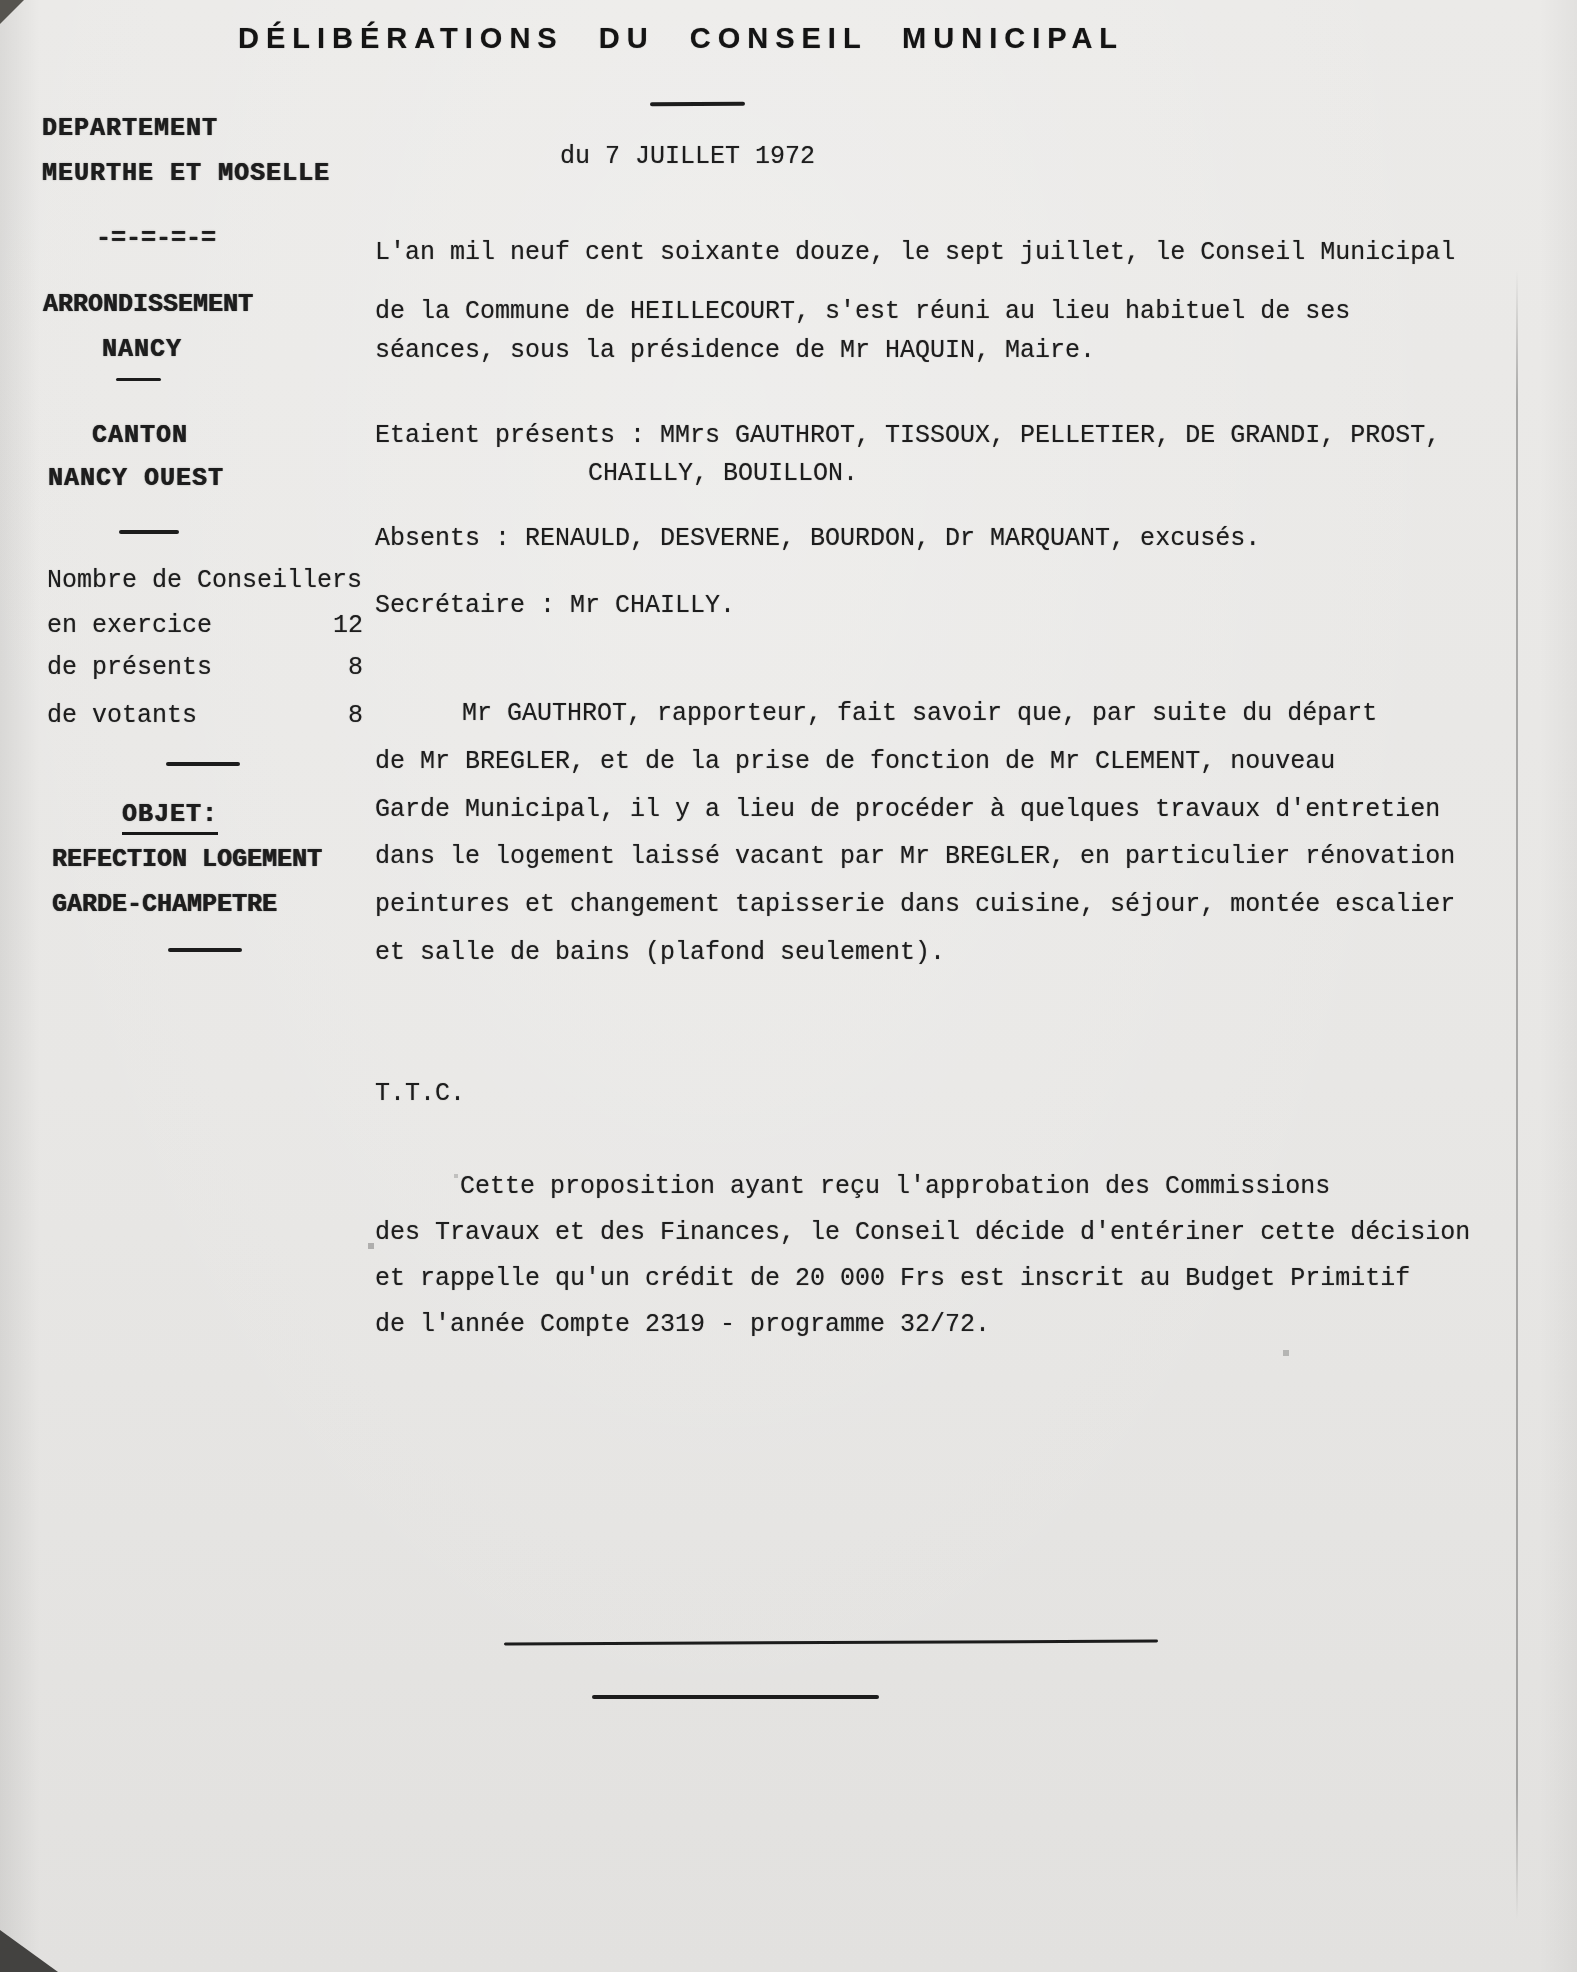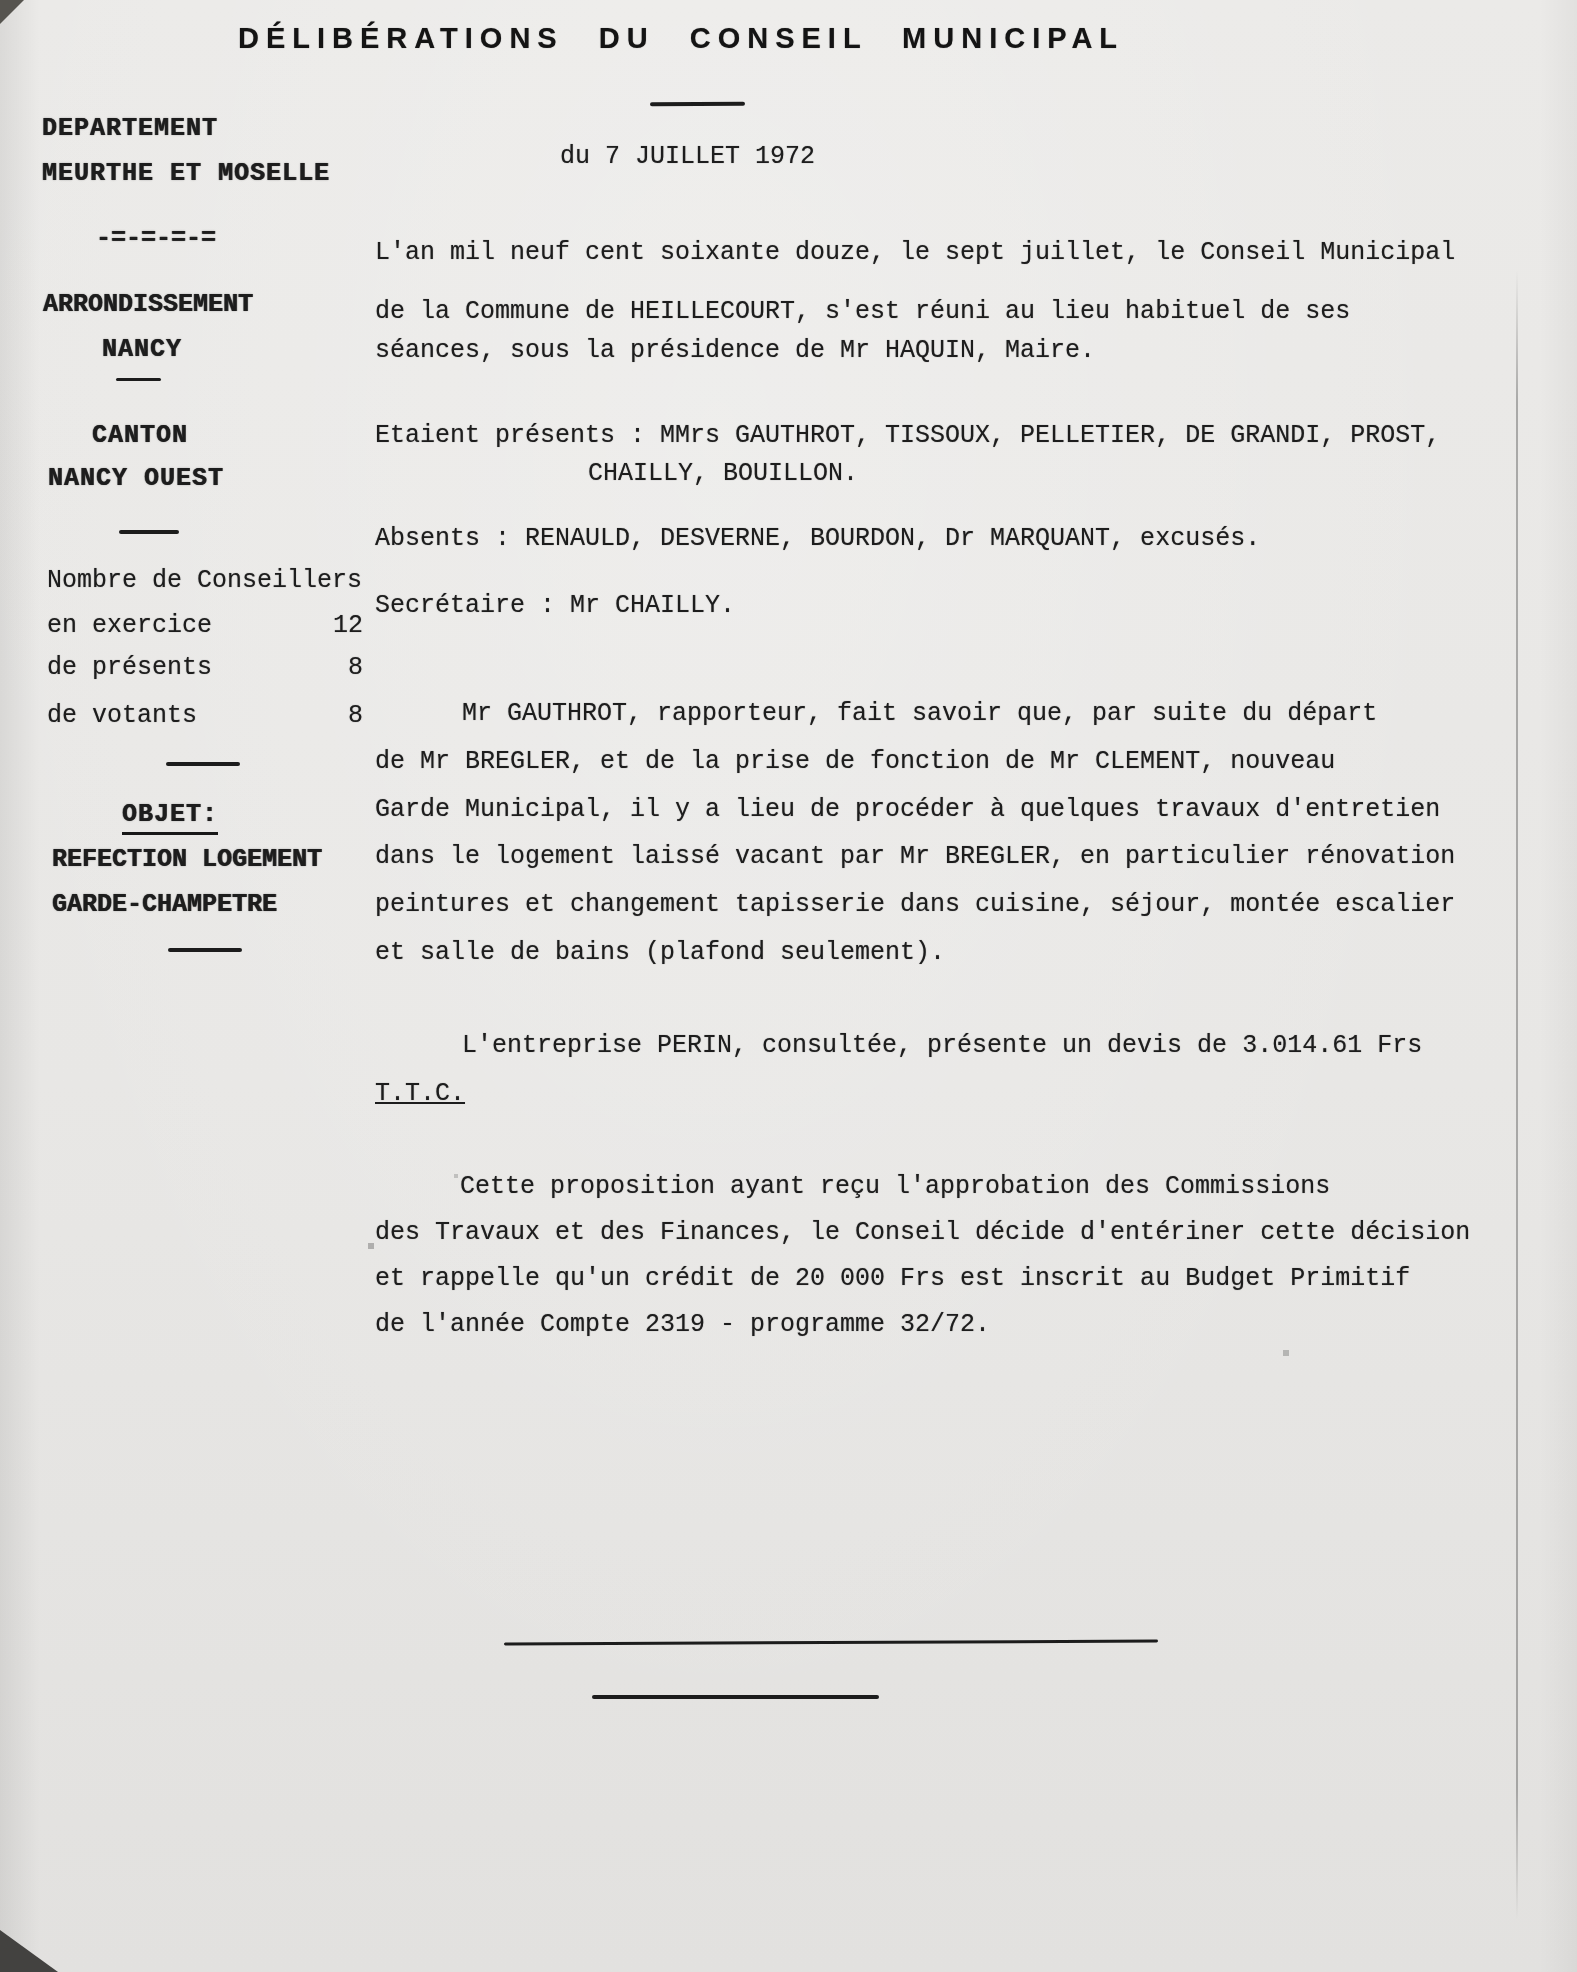--- a/index.html
+++ b/index.html
@@ -100,22 +100,21 @@
   <div class="t" style="top:525px;left:375px;">Absents : RENAULD, DESVERNE, BOURDON, Dr MARQUANT, excusés.</div>
   <div class="t" style="top:592px;left:375px;">Secrétaire : Mr CHAILLY.</div>
 
   <div class="t" style="top:700px;left:462px;">Mr GAUTHROT, rapporteur, fait savoir que, par suite du départ</div>
   <div class="t" style="top:796px;left:375px;">Garde Municipal, il y a lieu de procéder à quelques travaux d'entretien</div>
   <div class="t" style="top:748px;left:375px;">de Mr BREGLER, et de la prise de fonction de Mr CLEMENT, nouveau</div>
   <div class="t" style="top:843px;left:375px;">dans le logement laissé vacant par Mr BREGLER, en particulier rénovation</div>
   <div class="t" style="top:891px;left:375px;">peintures et changement tapisserie dans cuisine, séjour, montée escalier</div>
   <div class="t" style="top:939px;left:375px;">et salle de bains (plafond seulement).</div>
 
-  <div class="t" style="top:1032px;left:462px;">L'entreprise PERIN, consultée, présente un devis de 3.014.61 Frs</div>
-  <div class="t" style="top:1080px;left:375px;text-decoration:underline;">T.T.C.</div>
+  <div class="t" style="top:1080px;left:375px;">T.T.C.</div>
 
   <div class="t" style="top:1219px;left:375px;">des Travaux et des Finances, le Conseil décide d'entériner cette décision</div>
   <div class="t" style="top:1173px;left:460px;">Cette proposition ayant reçu l'approbation des Commissions</div>
   <div class="t" style="top:1265px;left:375px;">et rappelle qu'un crédit de 20 000 Frs est inscrit au Budget Primitif</div>
   <div class="t" style="top:1311px;left:375px;">de l'année Compte 2319 - programme 32/72.</div>
 
 
   <div class="rule" style="top:1641px;left:504px;width:654px;height:3px;transform:rotate(-0.25deg);"></div>
   <div class="rule" style="top:1695px;left:592px;width:287px;height:4px;"></div>
 

